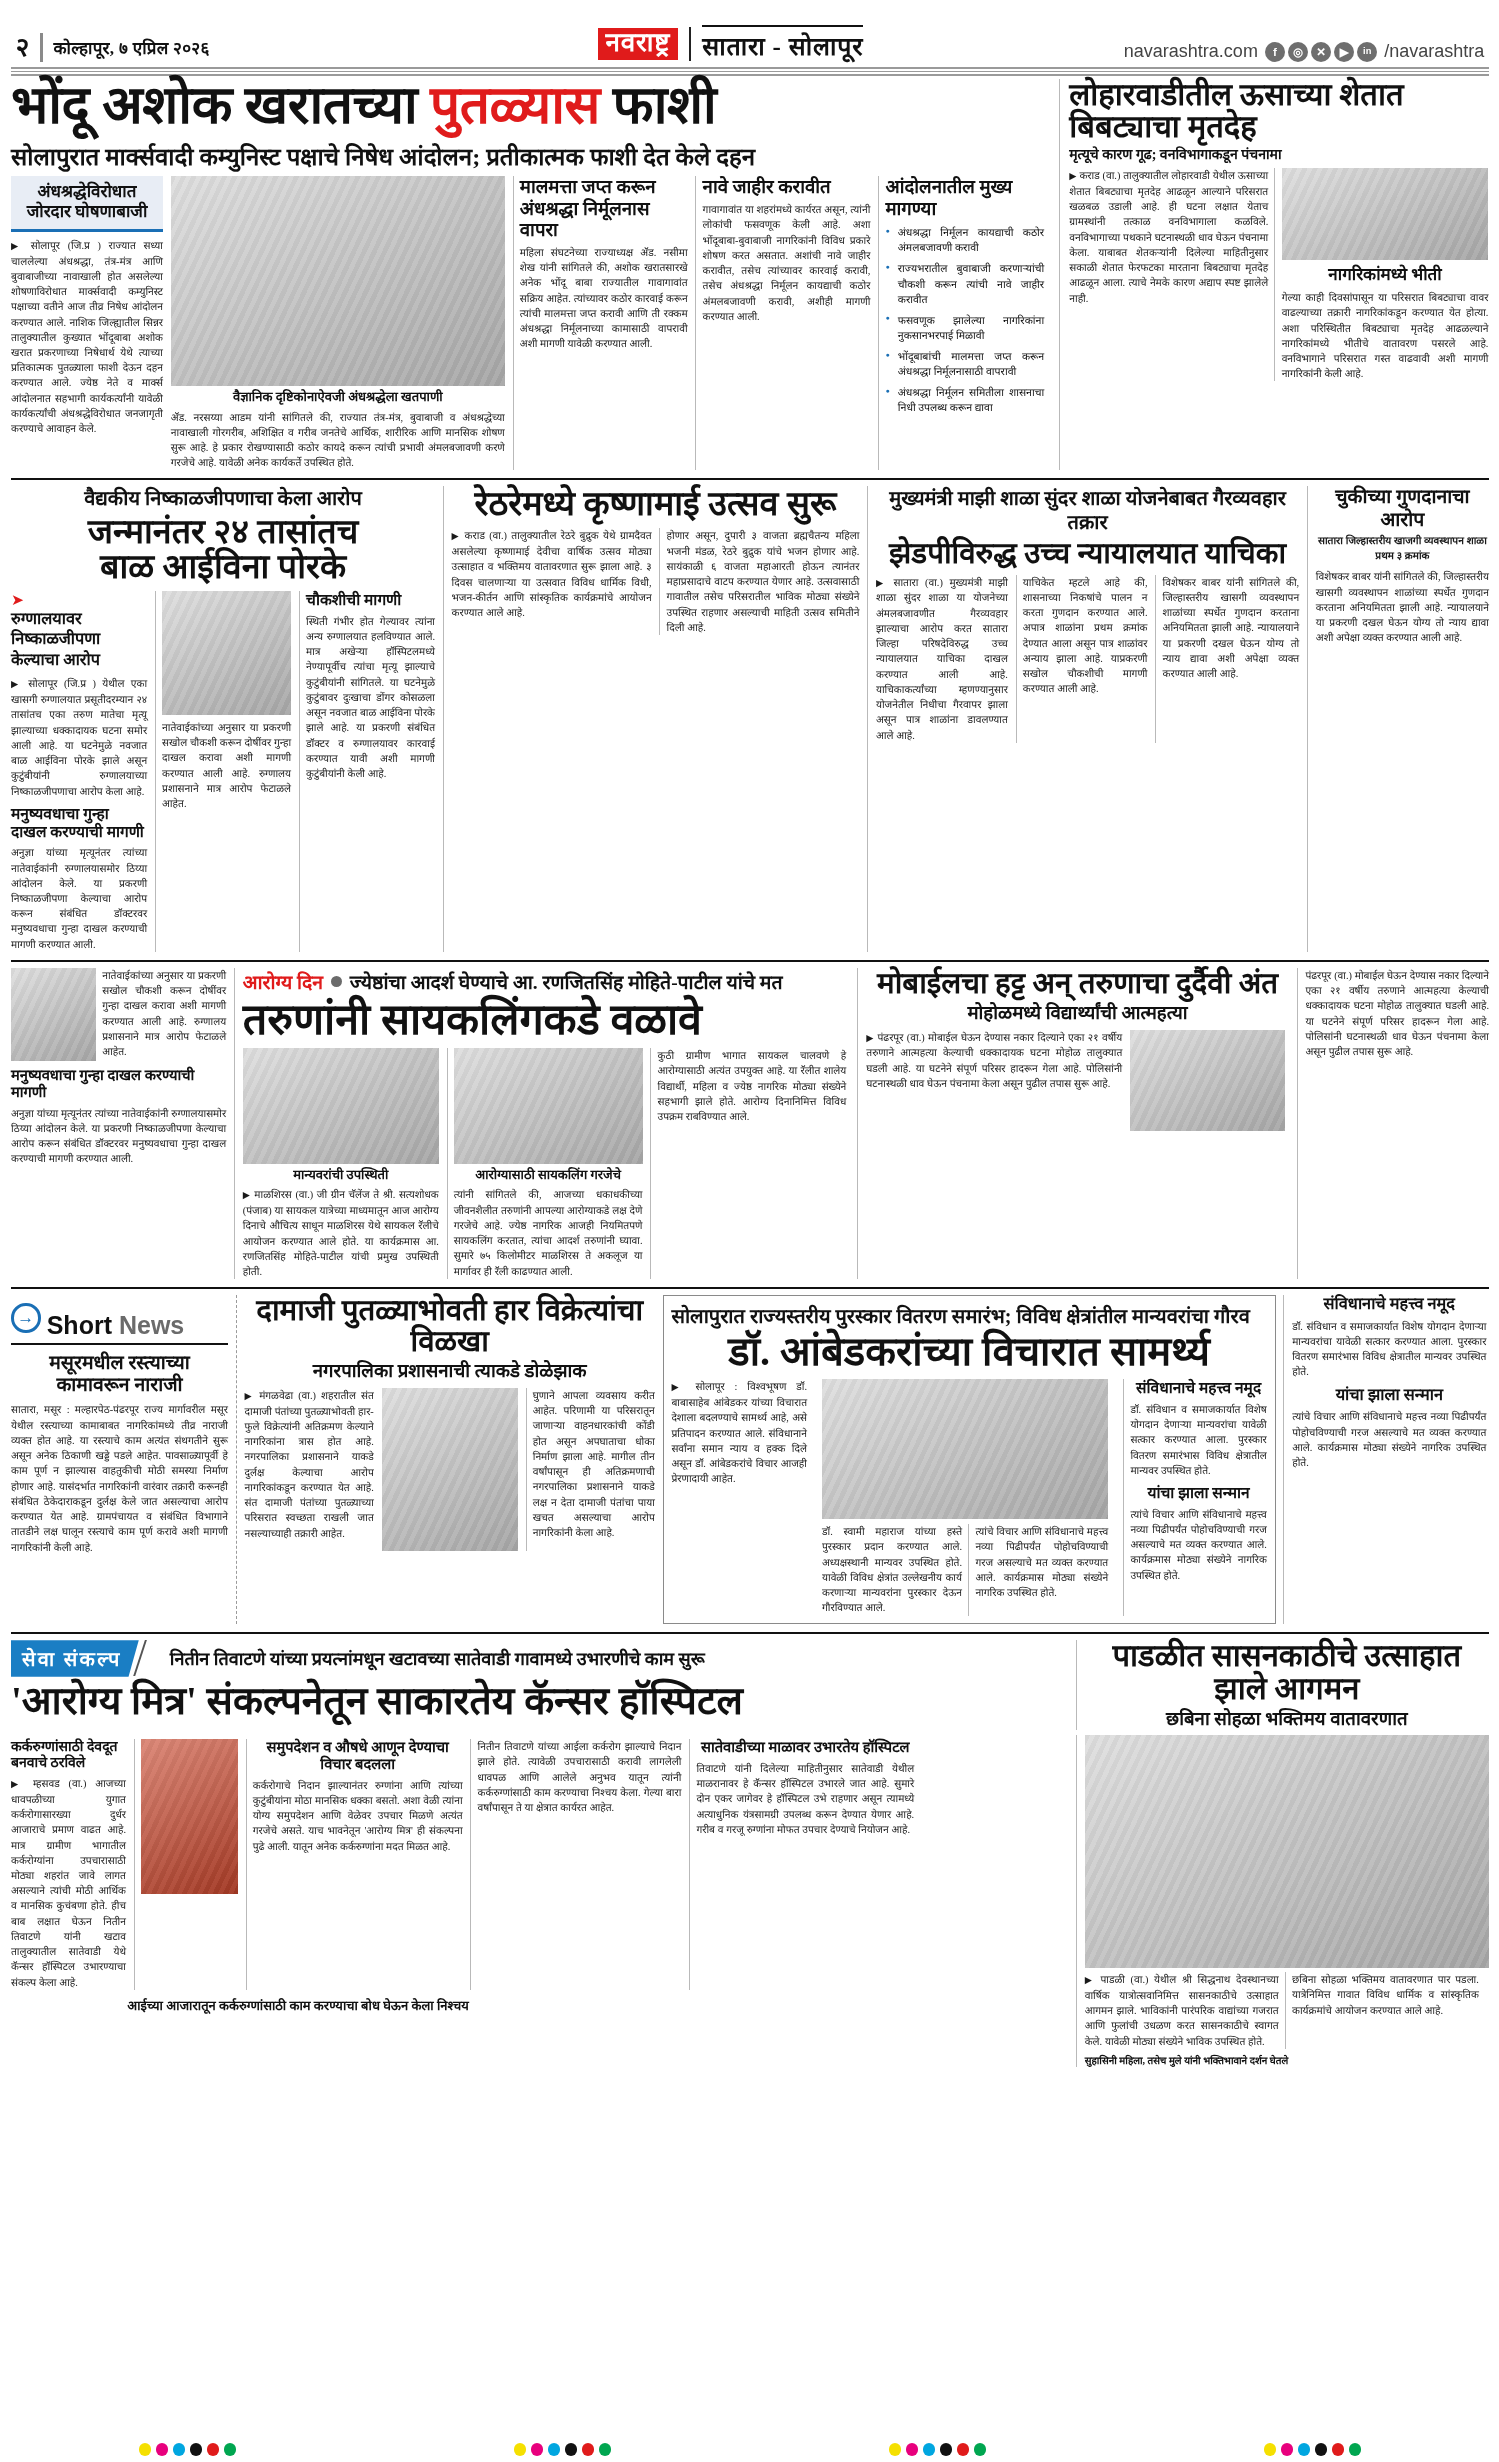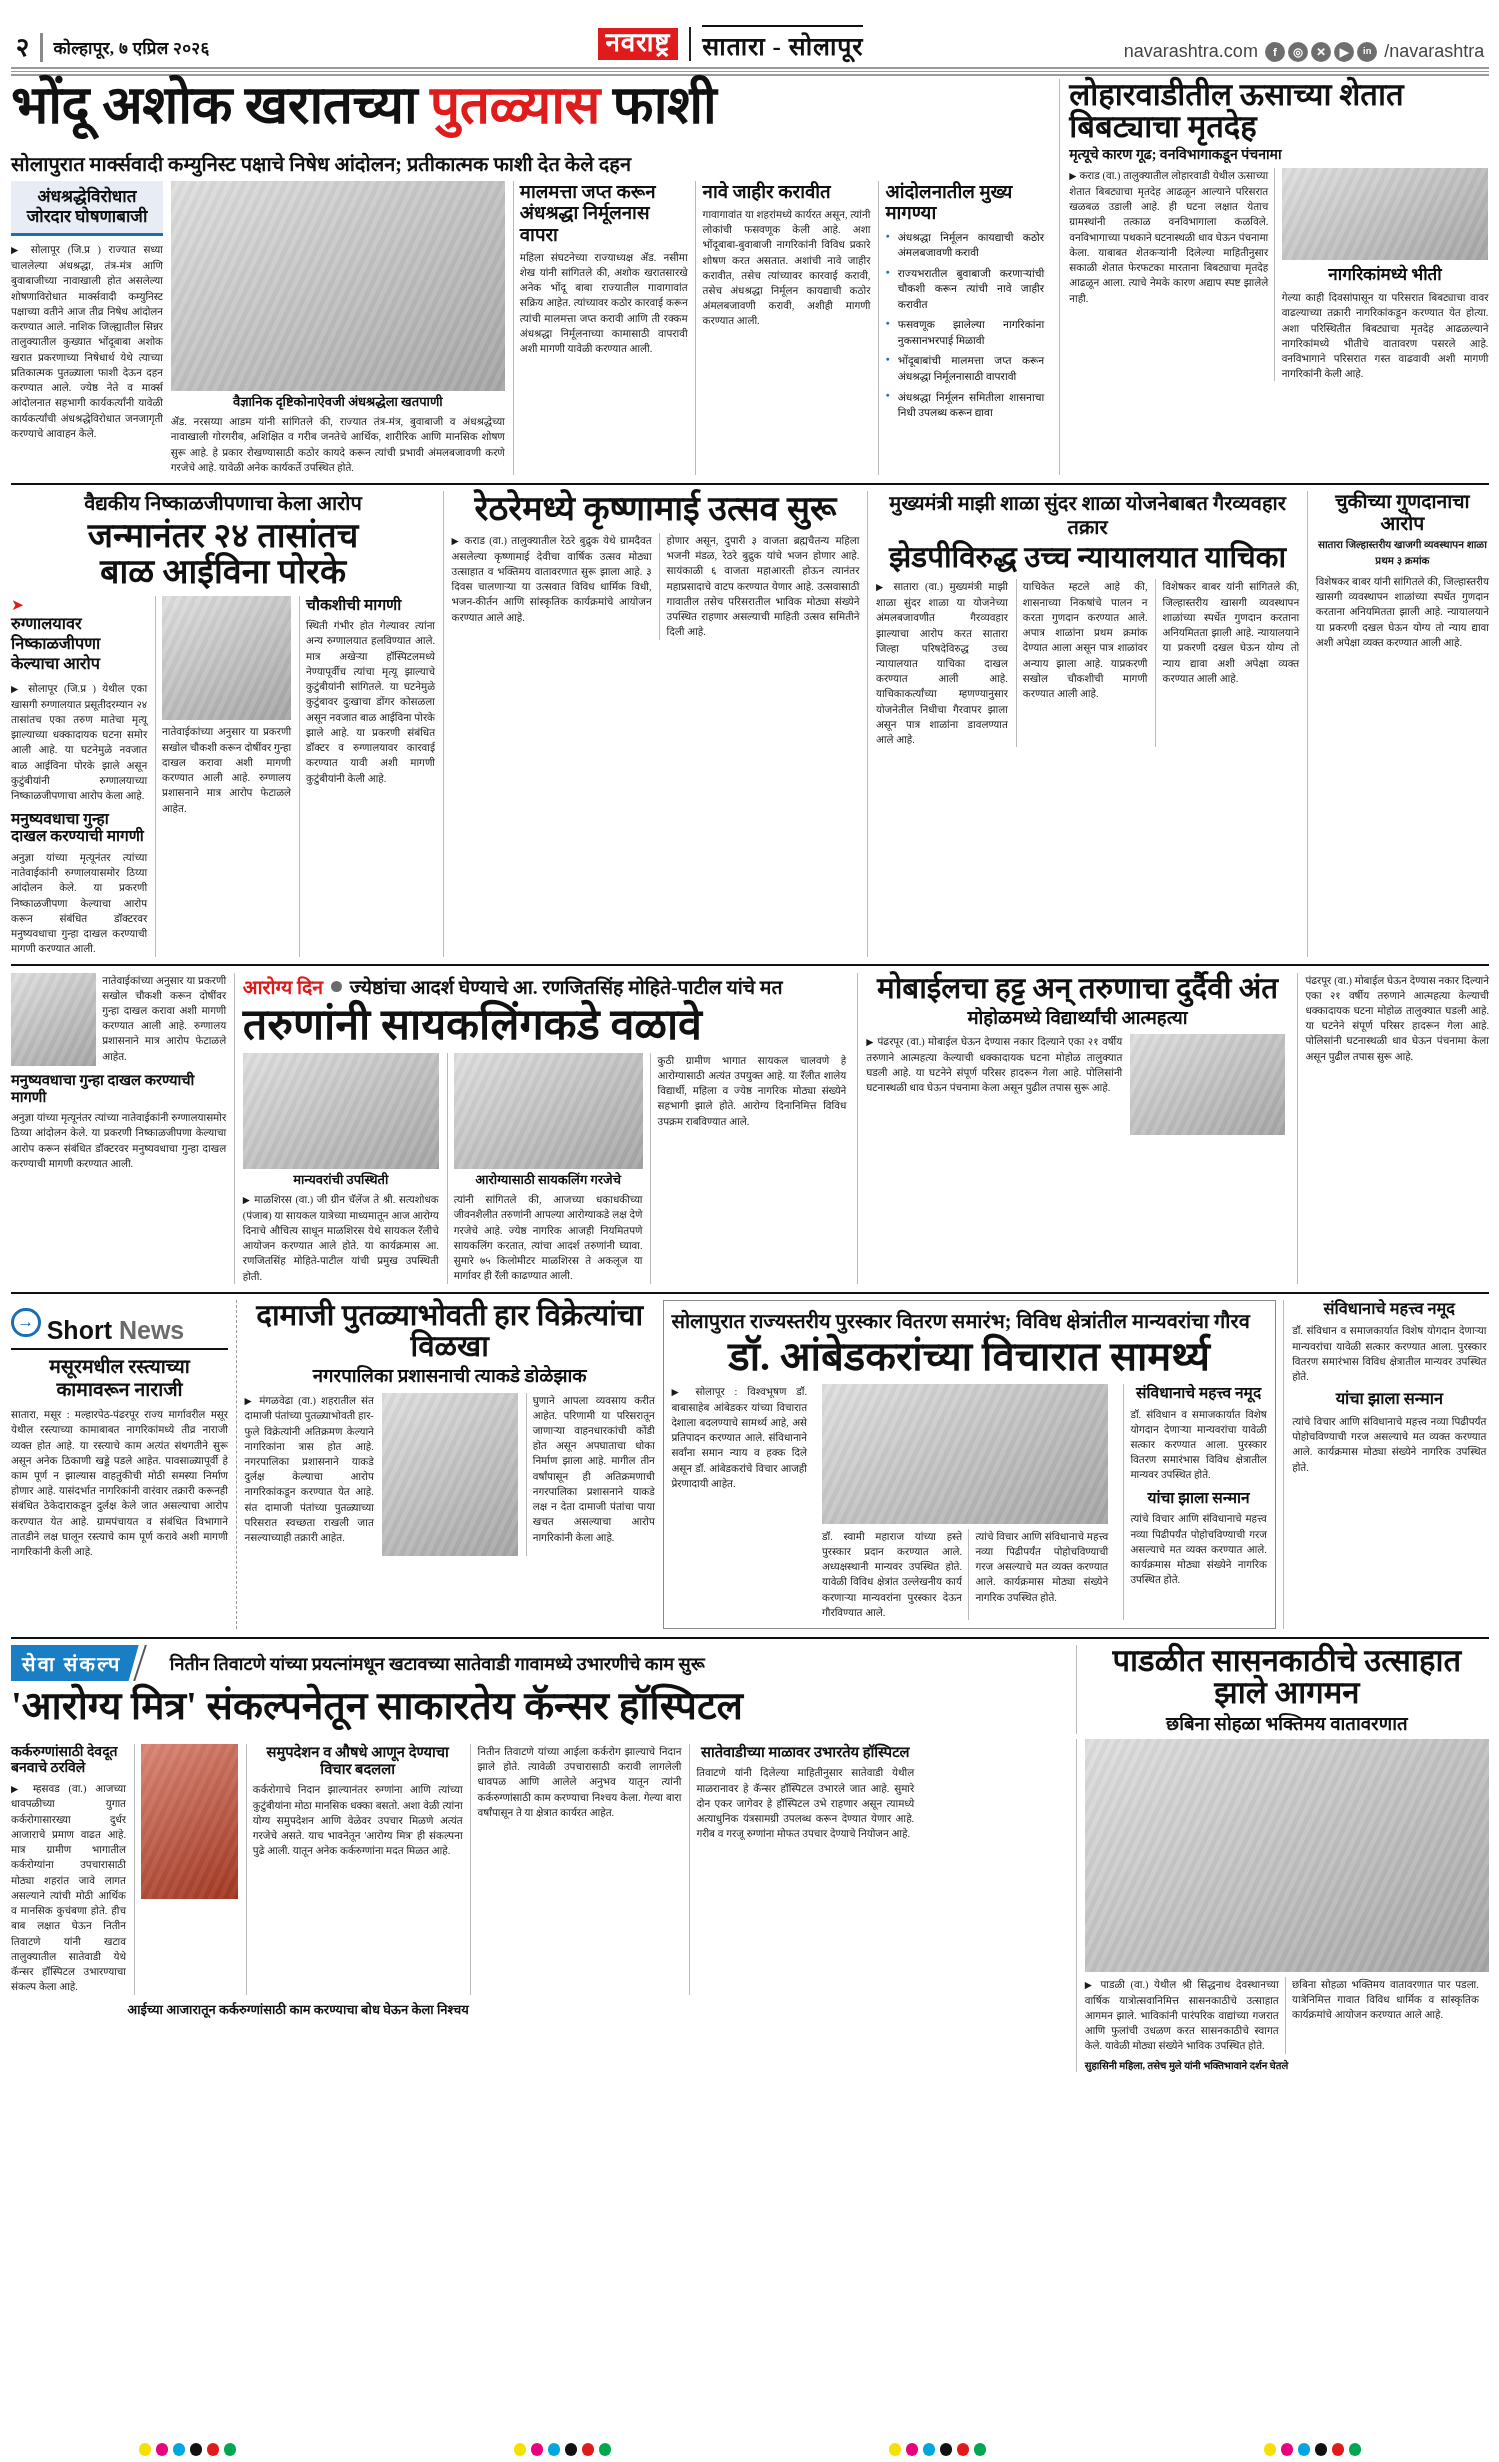--- a/index.html
+++ b/index.html
@@ -56,21 +56,21 @@
       repeating-linear-gradient(115deg, rgba(0,0,0,.06) 0 4.7px, rgba(255,255,255,.05) 4.7px 9.3px);
   }
   .cap { font-size: 13px; font-weight: 700; text-align: center; padding-top: 3.1px; line-height:1.2;}
 
   
   .sec1 { display: flex; gap: 7.8px; margin-top: 3.1px; }
   .s1-left { width: 1045px; }
   .s1-right { width: 432px; border-left: 0.8px solid #b9b9b9; padding-left: 9.3px; }
   .s1-head { font-size: 53px; font-weight: 700; line-height: 1.0; letter-spacing: -0.4px; }
   .s1-head .red { color: #e01b1b; }
-  .s1-sub { font-size: 20px; font-weight: 700; margin-top: 21px; line-height: 1.1; }
+  .s1-sub { font-size: 24px; font-weight: 700; margin-top: 12px; line-height: 1.1; }
   .s1-cols { display: flex; gap: 7.8px; margin-top: 6.2px; }
   .s1-c1 { width: 152px; }
   .s1-c2 { width: 334px; }
   .s1-c3 { width: 175px; border-left: 0.8px solid #b9b9b9; padding-left: 6.2px; }
   .s1-c4 { width: 175px; border-left: 0.8px solid #b9b9b9; padding-left: 6.2px; }
   .s1-c5 { width: 166px; border-left: 0.8px solid #b9b9b9; padding-left: 6.2px; }
   .boxhead {
     background: #e8edf5; border-bottom: 3.1px solid #1a6fb5;
     font-size: 17px; font-weight: 700; text-align: center; padding: 6.2px 3.1px 6.2px;
     line-height: 1.18;

